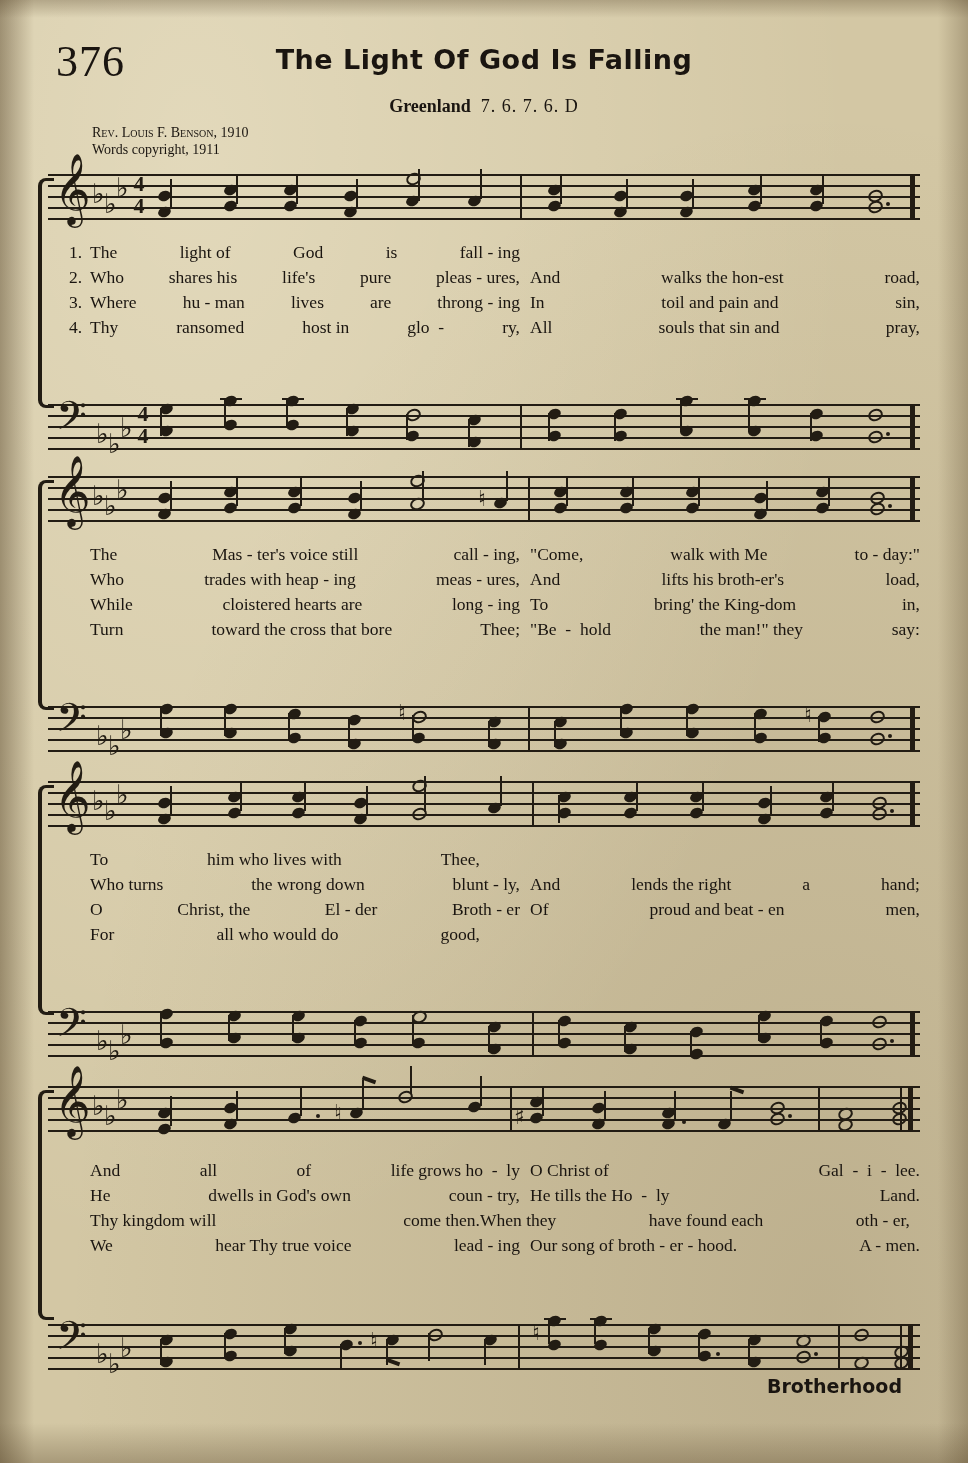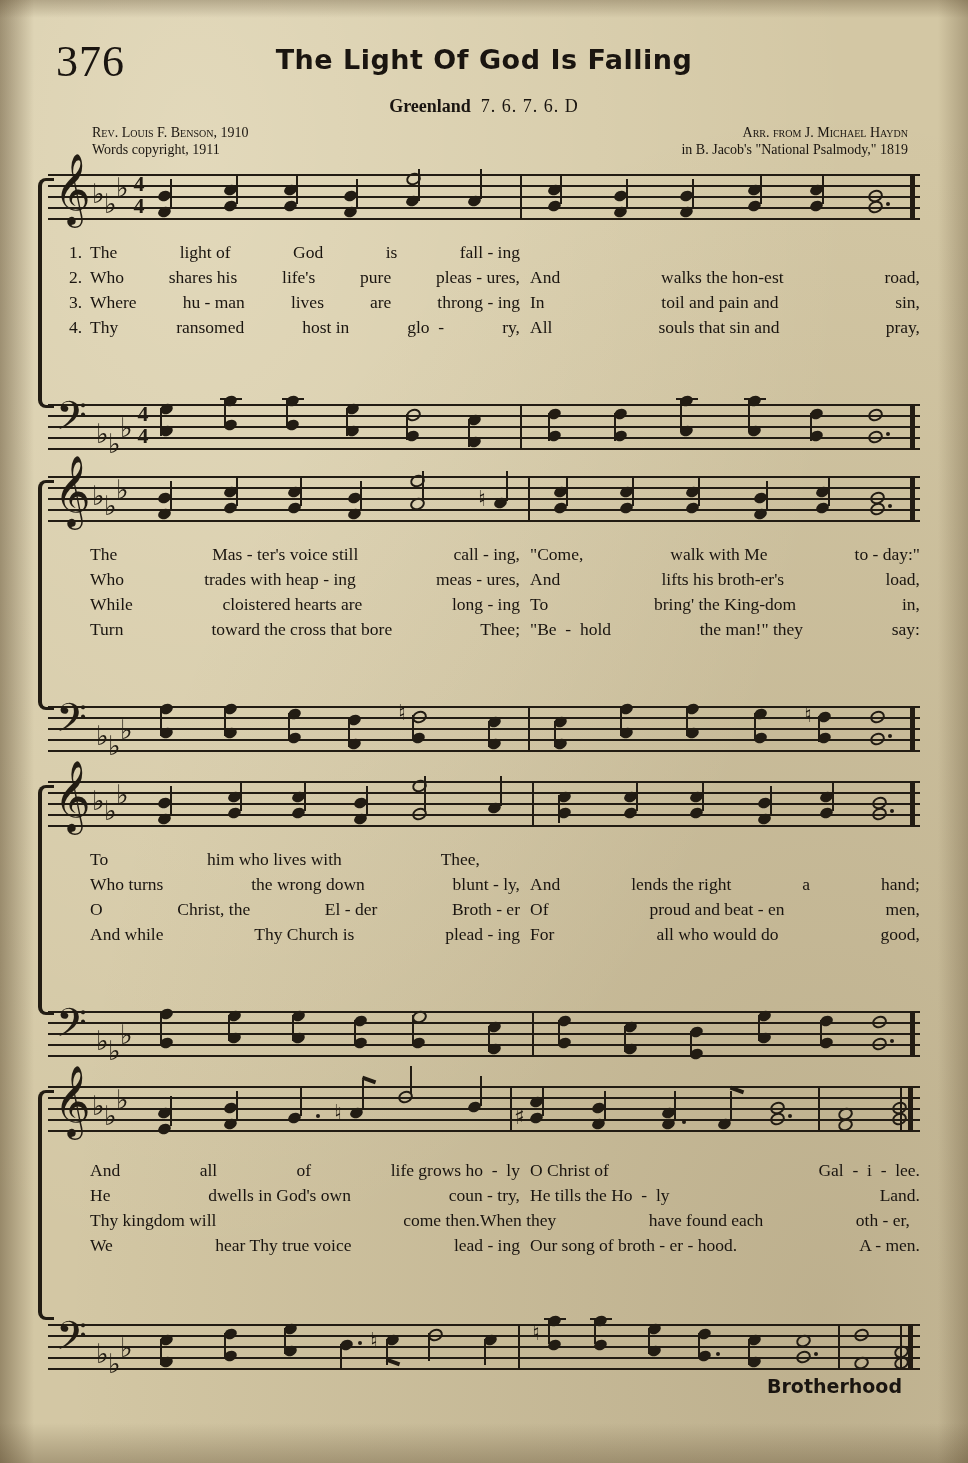--- a/index.html
+++ b/index.html
@@ -252,24 +252,20 @@
 
   <div class="tune-line">
     <span class="tune-name">Greenland</span><span class="meter">7. 6. 7. 6.  D</span>
   </div>
 
   <div class="credit-left">
     <div class="smallcaps">Rev. Louis F. Benson, 1910</div>
     <div>Words copyright, 1911</div>
   </div>
 
-  <div class="credit-right">
-    <div class="smallcaps">Arr. from J. Michael Haydn</div>
-    <div>in B. Jacob's "National Psalmody," 1819</div>
-  </div>
 
   <div class="system" id="sys1" style="top:168px;">
 
     <div class="staffblock">
       <div class="brace" style="top:4px;height:224px;"></div>
       <div class="staff" style="margin-top:6px;">
         <div class="line l0"></div>
           <div class="line l1"></div>
           <div class="line l2"></div>
           <div class="line l3"></div>
@@ -750,25 +746,20 @@
           <span>Broth - er</span>
         </div>
         <div class="half b">
           <span>Of</span>
           <span>proud and beat - en</span>
           <span>men,</span>
         </div>
       </div>
       <div class="lyric-row">
         <div class="vnum"></div>
-        <div class="half a">
-          <span>And while</span>
-          <span>Thy Church is</span>
-          <span>plead - ing</span>
-        </div>
         <div class="half b">
           <span>For</span>
           <span>all who would do</span>
           <span>good,</span>
         </div>
       </div>
     </div>
 
     <div class="staffblock" style="margin-top:182px;">
       <div class="staff">

